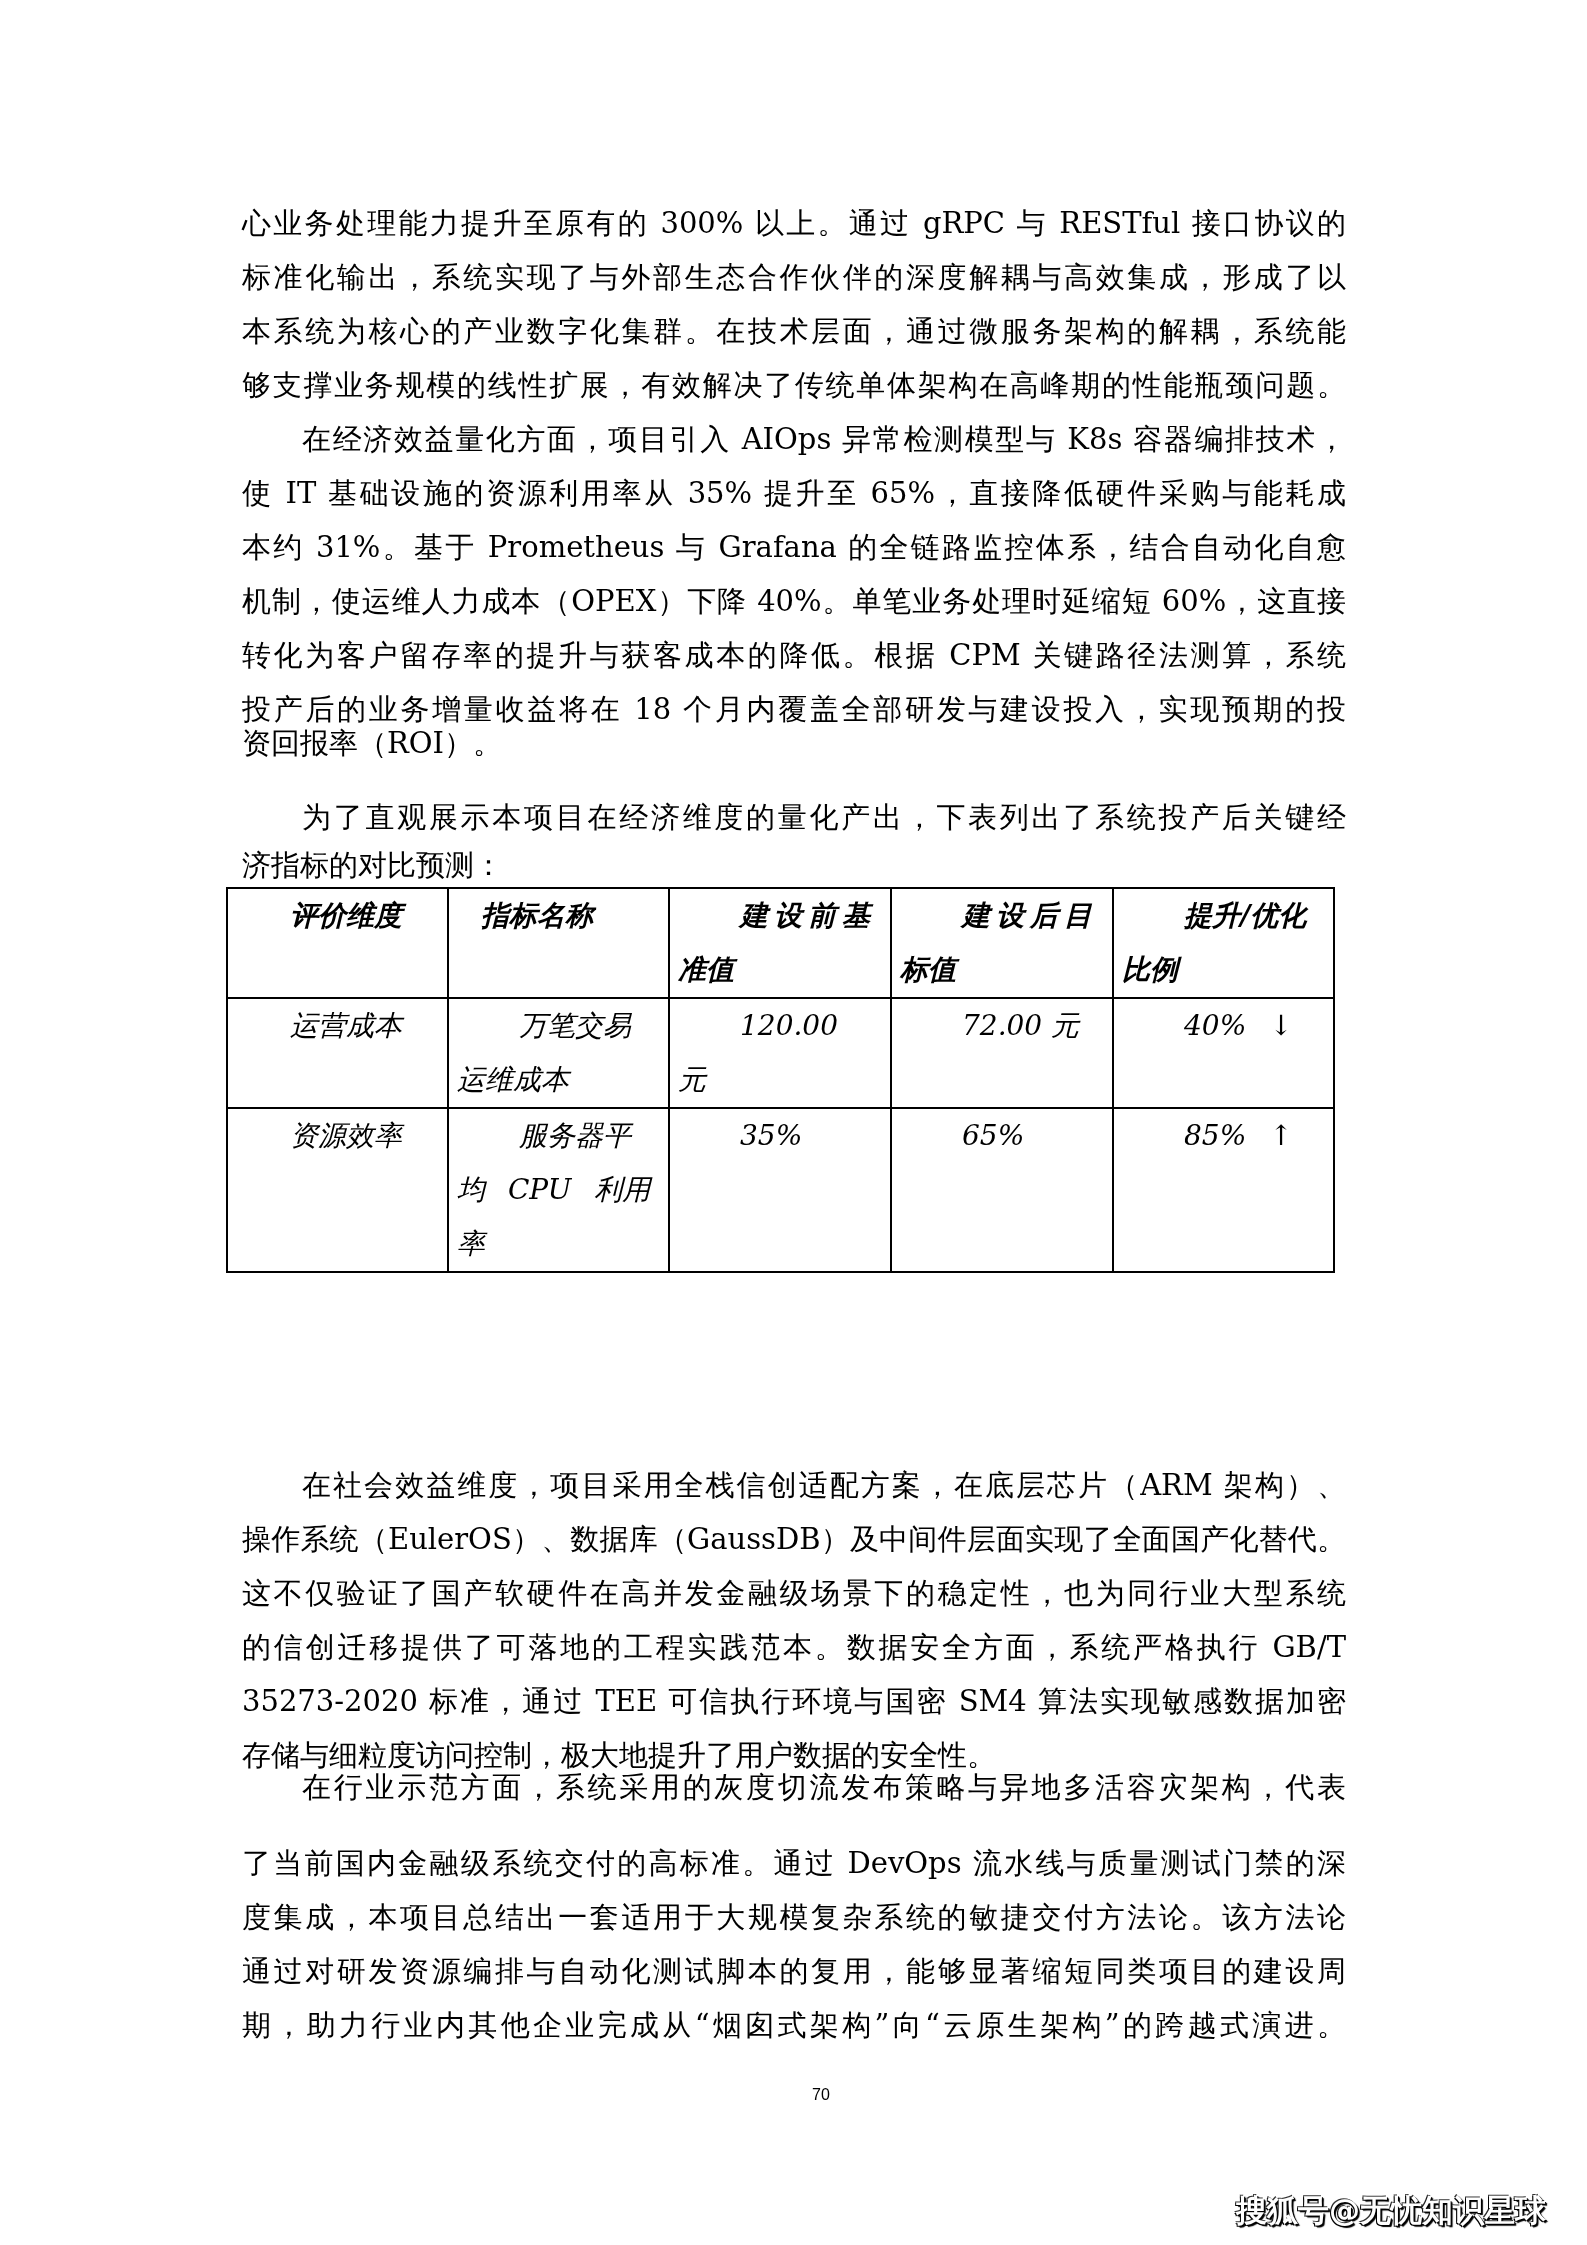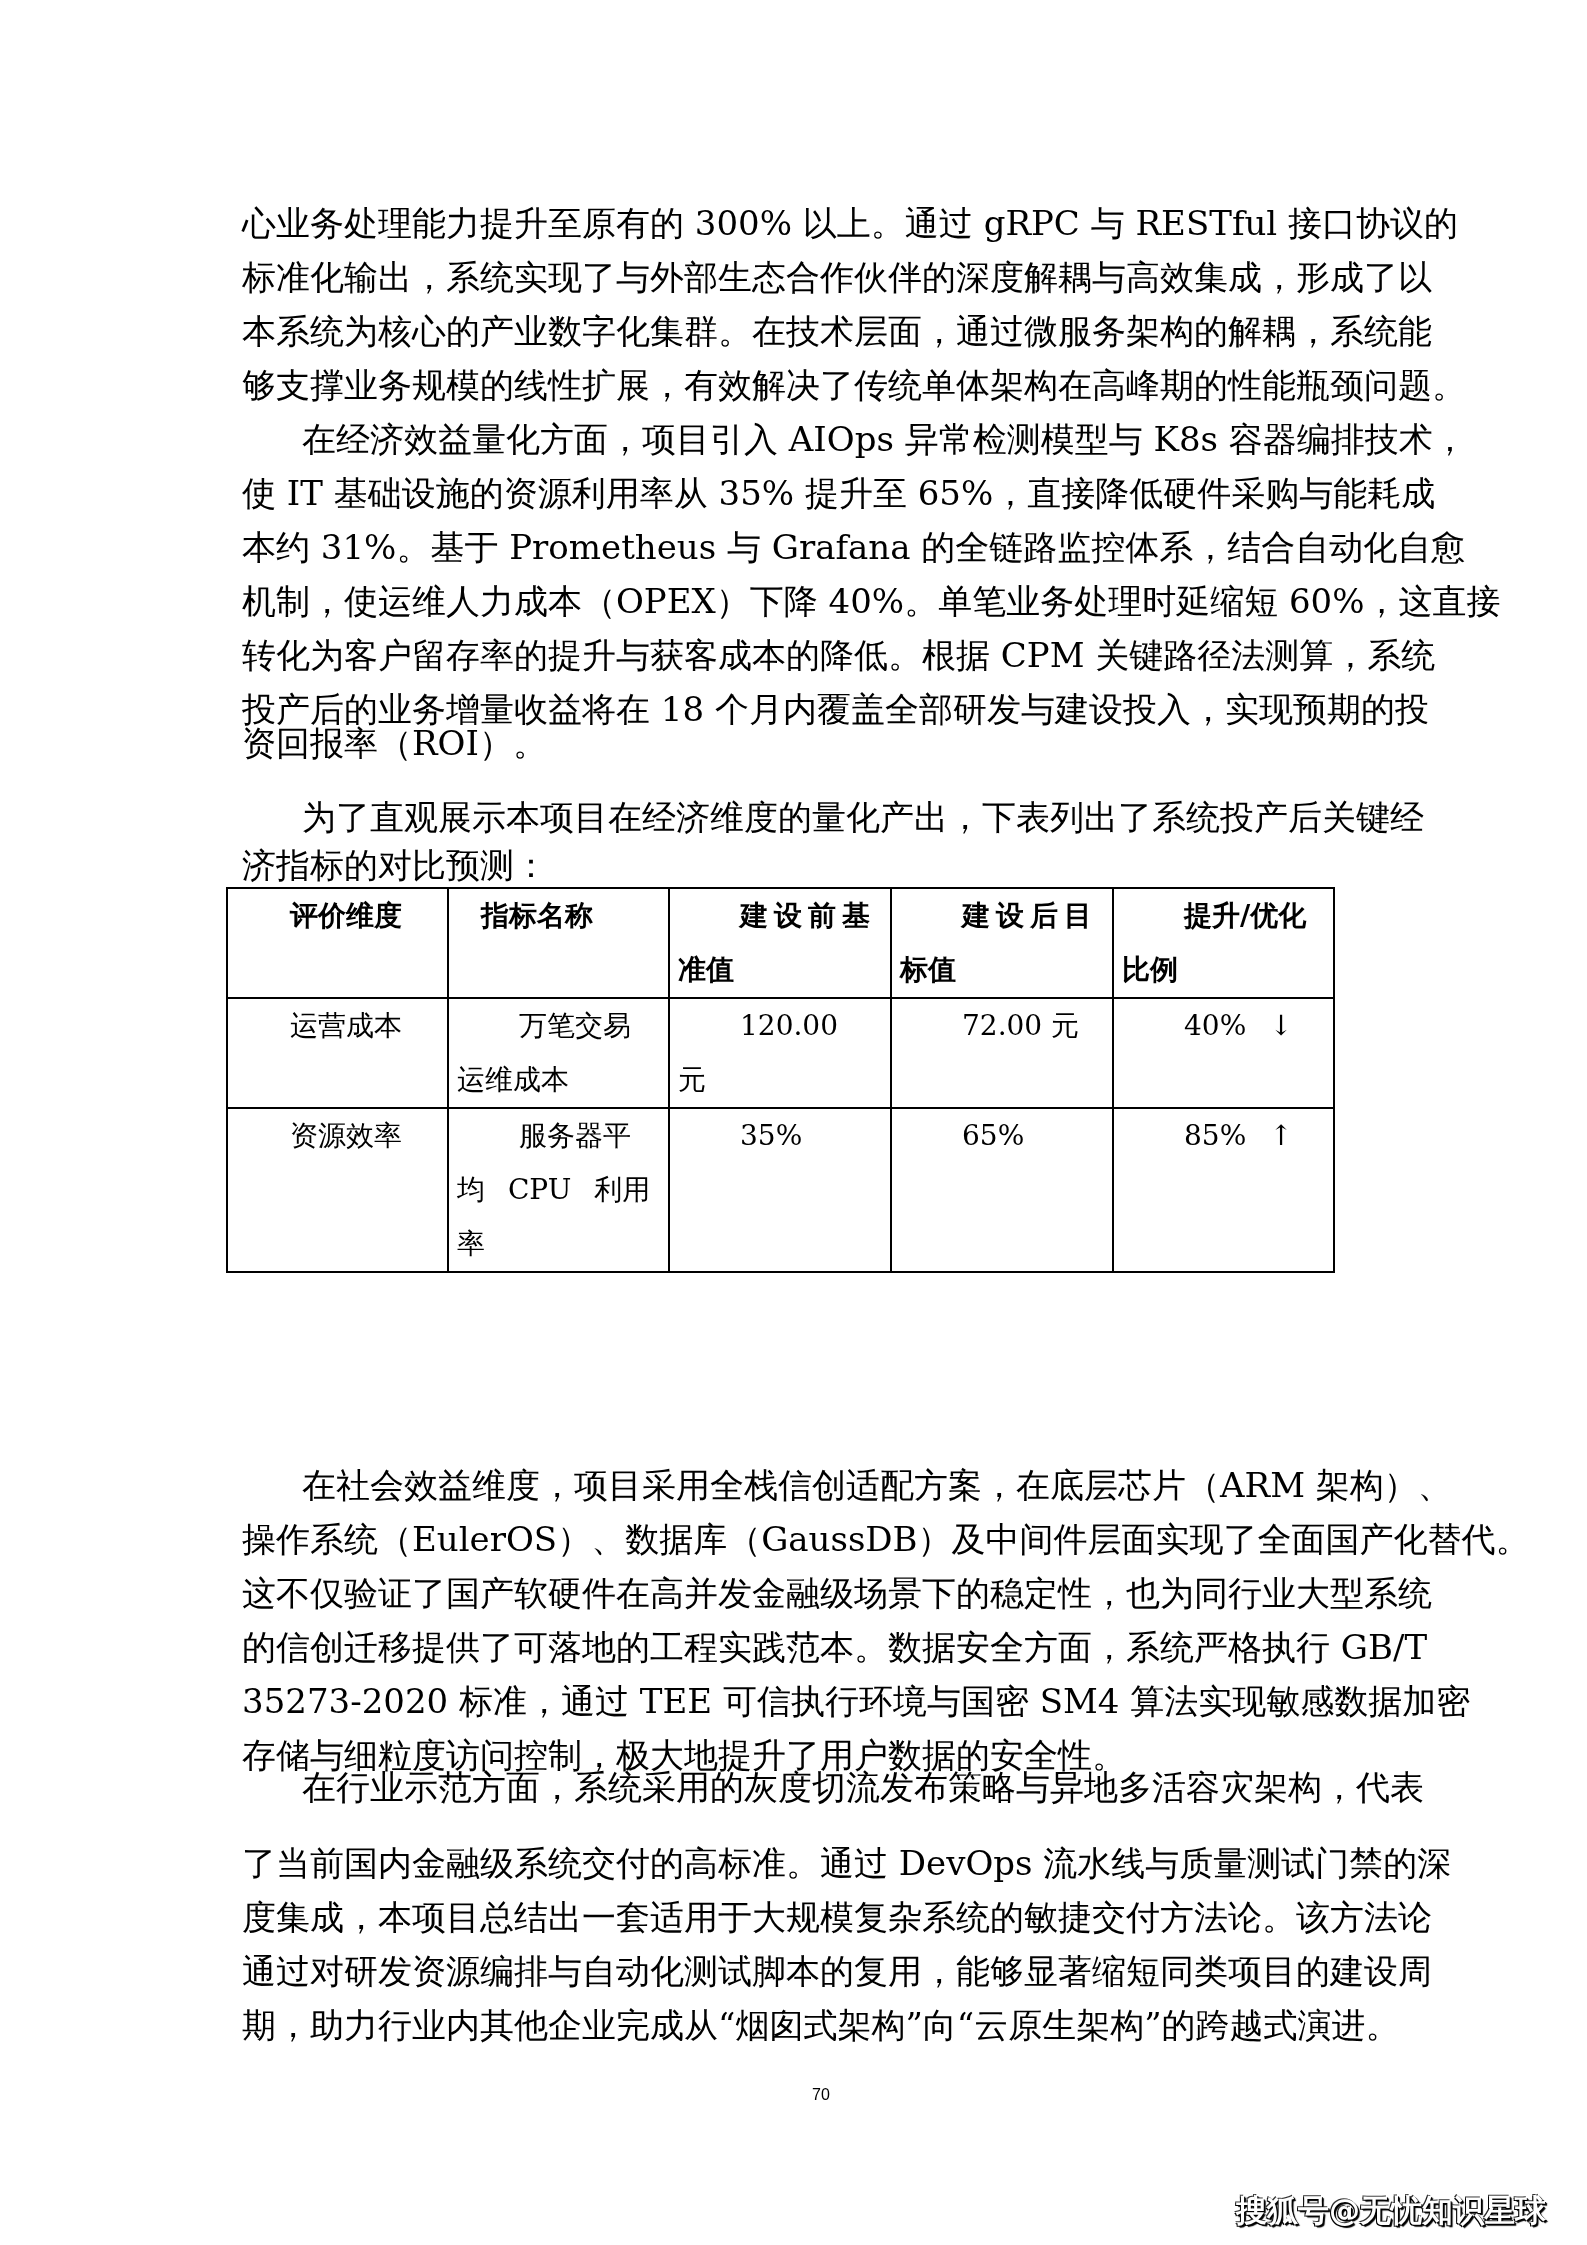--- a/index.html
+++ b/index.html
@@ -21,21 +21,21 @@
     width: 1587px;
     height: 2245px;
     background: #ffffff;
   }
   .line {
     position: absolute;
     left: 242px;
     width: 1104px;
     height: 54px;
     line-height: 54px;
-    font-size: 34px;
+    font-size: 29px;
     white-space: nowrap;
     text-align: justify;
     text-align-last: justify;
     letter-spacing: 0;
   }
   .line.indent {
     left: 302px;
     width: 1044px;
   }
   .line.last {
@@ -53,20 +53,21 @@
   .tbl td {
     border: 2px solid #000;
     vertical-align: top;
     padding: 0;
     font-size: 28px;
     line-height: 54px;
     height: 0;
   }
   .cell {
     padding: 0 8px;
+    font-style: italic;
   }
   .cell .l {
     display: block;
     height: 54px;
     line-height: 54px;
     white-space: nowrap;
   }
   .hdr {
     font-weight: bold;
   }

